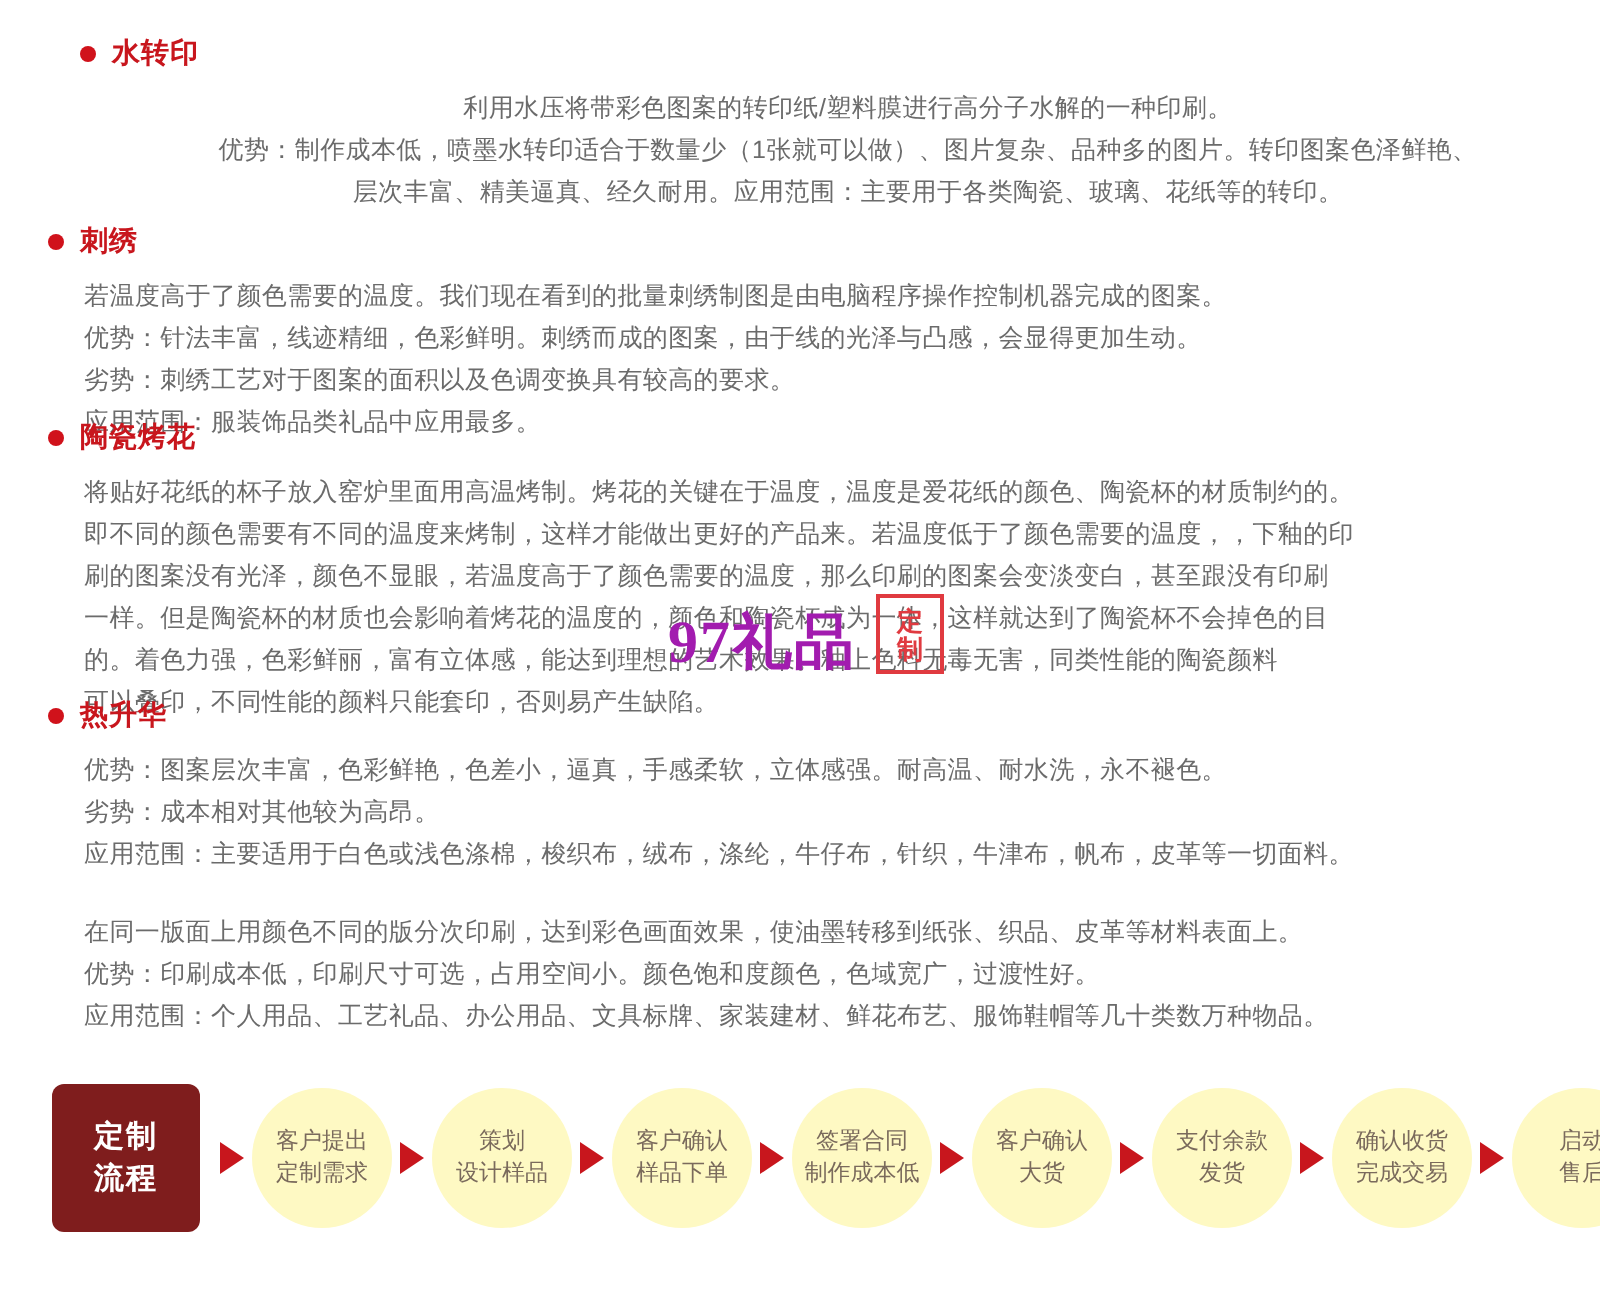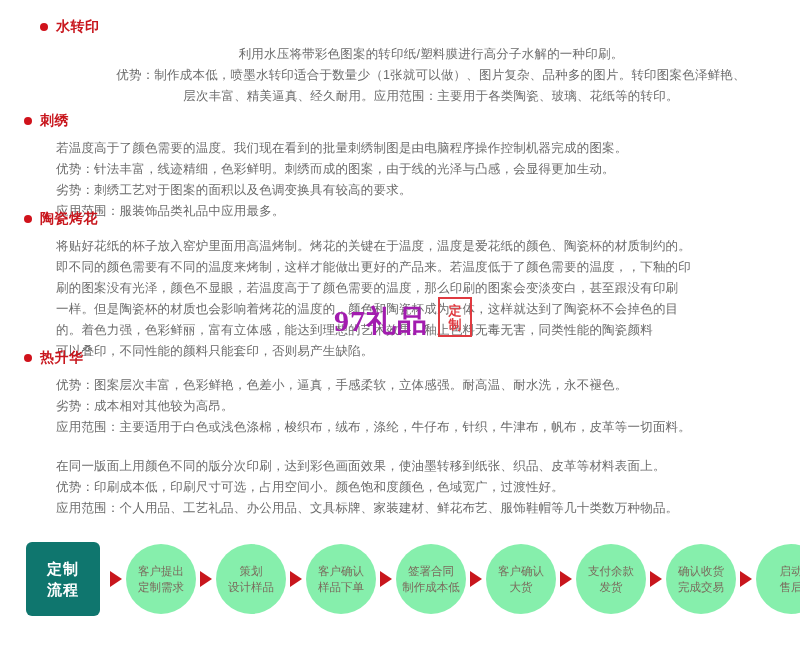--- a/index.html
+++ b/index.html
@@ -29,21 +29,21 @@
     margin-right: 8px;
     flex: 0 0 auto;
   }
   .sec-title {
     color: #c8161d;
     font-size: 14px;
     font-weight: bold;
     letter-spacing: 0.5px;
   }
   .sec-body {
-    margin: 0 26px 0 56px;
+    margin: 0 26px 0 42px;
   }
   .line {
     line-height: 21px;
     font-size: 12.5px;
     color: #6b6b6b;
     letter-spacing: 0.2px;
   }
 
   .s1 { position:absolute; left:16px; top:18px; width:800px;text-align:center; }
   .s2 { position:absolute; left:0; top:112px; width:800px; }
@@ -90,36 +90,36 @@
     width: 800px;
     height: 86px;
     display: flex;
     align-items: center;
     padding-left: 26px;
     box-sizing: border-box;
   }
   .flow-badge {
     width: 74px; height: 74px;
     border-radius: 6px;
-    background: #0f766e;
+    background: #7f1d1d;
     color: #fff;
     font-size: 15px;
     font-weight: bold;
     display: flex;
     flex-direction: column;
     align-items: center;
     justify-content: center;
     line-height: 21px;
     flex: 0 0 auto;
     letter-spacing: 1px;
   }
   .flow-step {
     width: 70px; height: 70px;
     border-radius: 50%;
-    background: #86efac;
+    background: #fef9c3;
     color: #7a6a5c;
     font-size: 11.5px;
     display: flex;
     flex-direction: column;
     align-items: center;
     justify-content: center;
     line-height: 16px;
     text-align: center;
     flex: 0 0 auto;
   }

